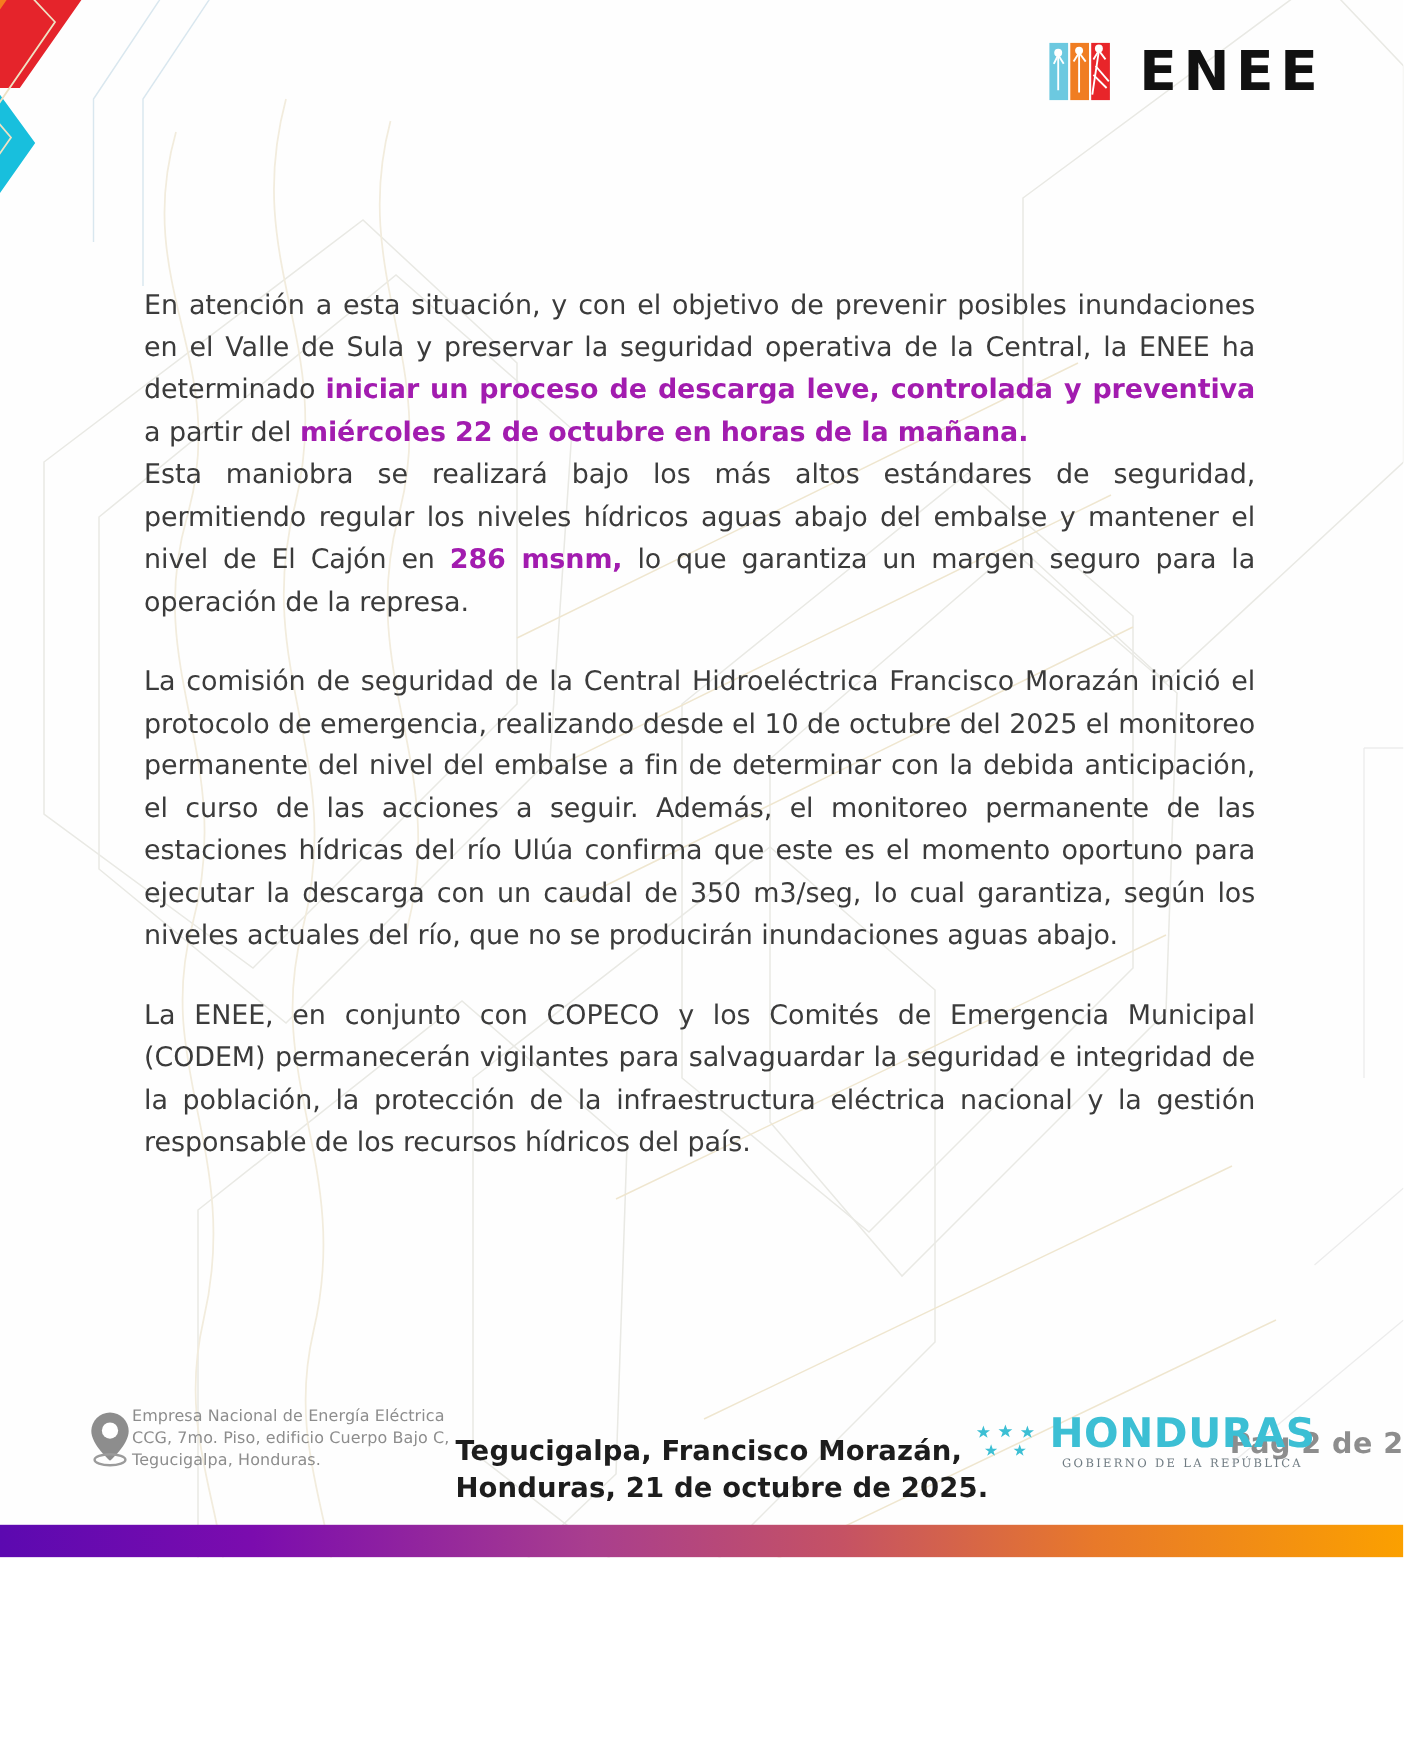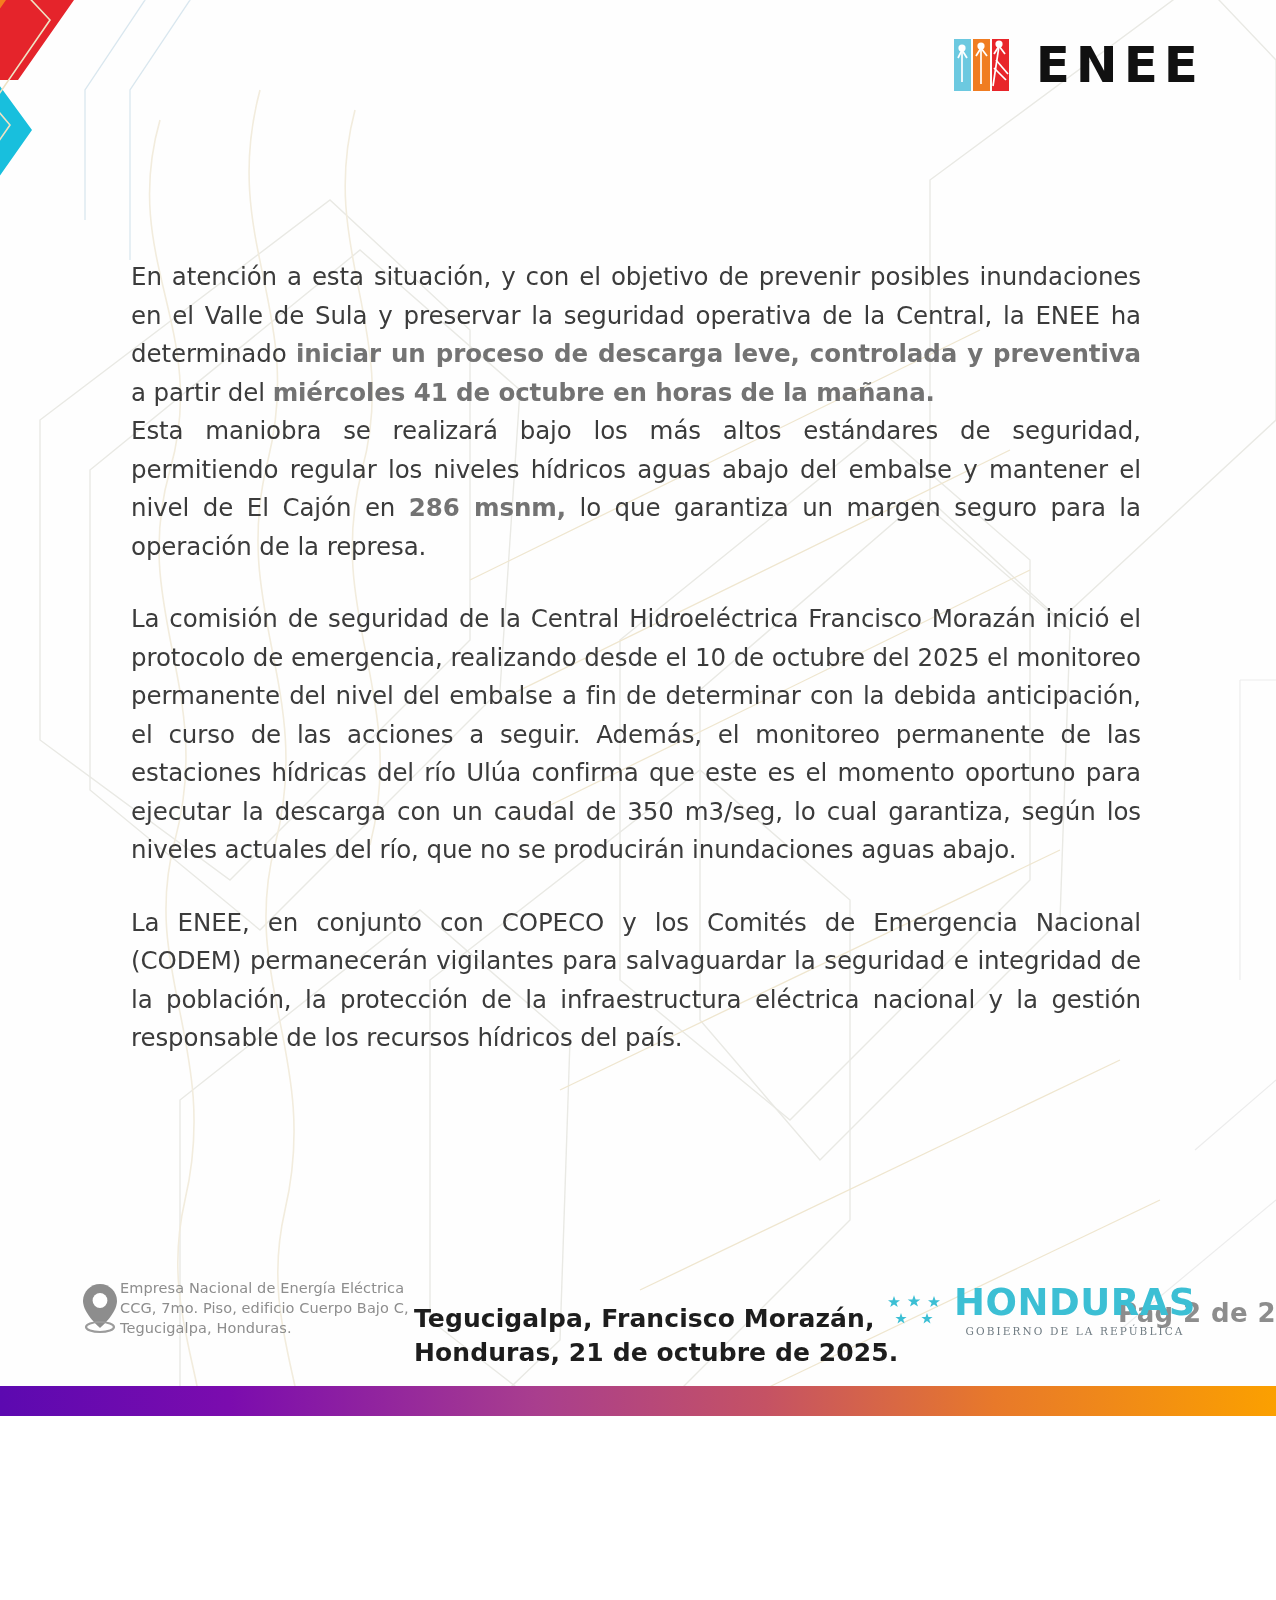--- a/index.html
+++ b/index.html
@@ -77,21 +77,21 @@
     color: #3b3b3b;
     text-align: justify;
     margin: 0 0 34px 0;
     letter-spacing: -0.1px;
   }
   .para.tight {
     margin-bottom: 0;
   }
   .para b {
     font-weight: 700;
-    color: #737373;
+    color: #a21caf;
   }
   .para:last-child {
     margin-bottom: 0;
   }
 
   
   .signature {
     position: absolute;
     left: 414px;
     top: 1302px;
@@ -259,27 +259,27 @@
       </g>
       <circle cx="10" cy="14" r="3.6" fill="#ffffff"></circle>
       <circle cx="29" cy="12" r="3.6" fill="#ffffff"></circle>
       <circle cx="47" cy="10" r="3.6" fill="#ffffff"></circle>
     </svg>
     <span class="enee-word">ENEE</span>
   </div>
 
   <div class="content">
 
-    <p class="para tight"><span>En atención a esta situación, y con el objetivo de prevenir posibles inundaciones en el Valle de Sula y preservar la seguridad operativa de la Central, la ENEE ha determinado </span><b>iniciar un proceso de descarga leve, controlada y preventiva</b><span> a partir del </span><b>miércoles 41 de octubre en horas de la mañana.</b></p>
+    <p class="para tight"><span>En atención a esta situación, y con el objetivo de prevenir posibles inundaciones en el Valle de Sula y preservar la seguridad operativa de la Central, la ENEE ha determinado </span><b>iniciar un proceso de descarga leve, controlada y preventiva</b><span> a partir del </span><b>miércoles 22 de octubre en horas de la mañana.</b></p>
 
     <p class="para"><span>Esta maniobra se realizará bajo los más altos estándares de seguridad, permitiendo regular los niveles hídricos aguas abajo del embalse y mantener el nivel de El Cajón en </span><b>286 msnm,</b><span> lo que garantiza un margen seguro para la operación de la represa.</span></p>
 
     <p class="para">La comisión de seguridad de la Central Hidroeléctrica Francisco Morazán inició el protocolo de emergencia, realizando desde el 10 de octubre del 2025 el monitoreo permanente del nivel del embalse a fin de determinar con la debida anticipación, el curso de las acciones a seguir. Además, el monitoreo permanente de las estaciones hídricas del río Ulúa confirma que este es el momento oportuno para ejecutar la descarga con un caudal de 350 m3/seg, lo cual garantiza, según los niveles actuales del río, que no se producirán inundaciones aguas abajo.</p>
 
-    <p class="para">La ENEE, en conjunto con COPECO y los Comités de Emergencia Nacional (CODEM) permanecerán vigilantes para salvaguardar la seguridad e integridad de la población, la protección de la infraestructura eléctrica nacional y la gestión responsable de los recursos hídricos del país.</p>
+    <p class="para">La ENEE, en conjunto con COPECO y los Comités de Emergencia Municipal (CODEM) permanecerán vigilantes para salvaguardar la seguridad e integridad de la población, la protección de la infraestructura eléctrica nacional y la gestión responsable de los recursos hídricos del país.</p>
   </div>
 
   <div class="signature">
     <div>Tegucigalpa, Francisco Morazán,</div>
     <div>Honduras, 21 de octubre de 2025.</div>
   </div>
 
   <div class="footer">
 
     <div class="footer-addr">

